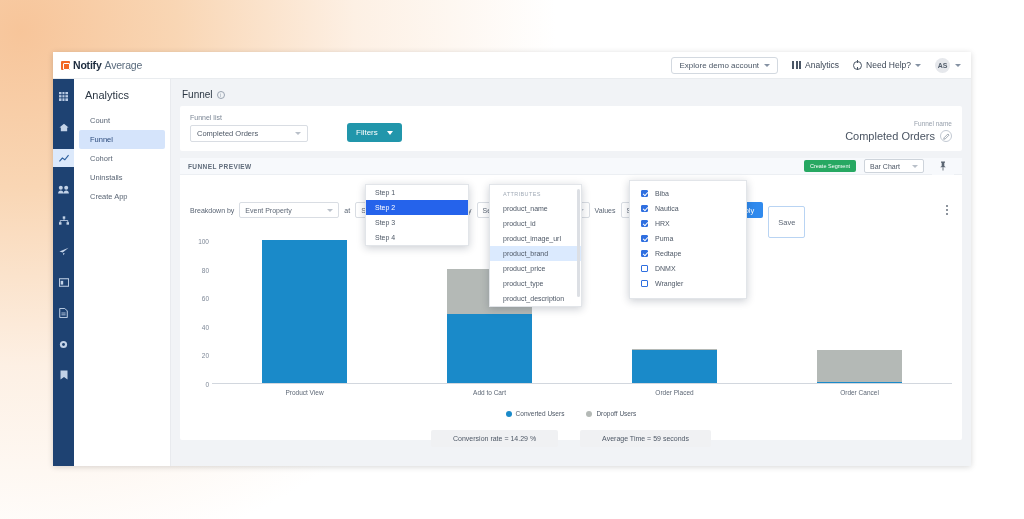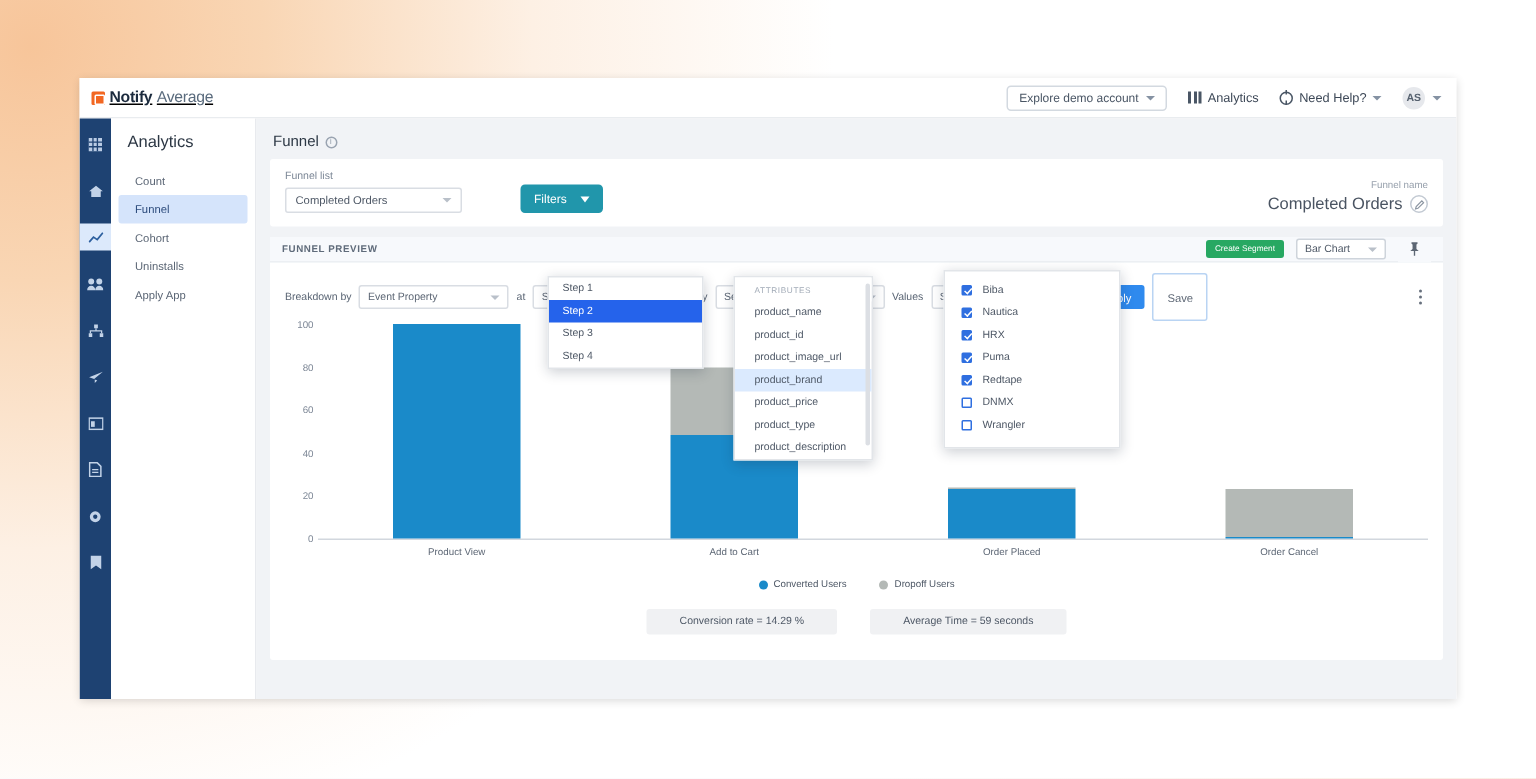--- a/index.html
+++ b/index.html
@@ -29,21 +29,21 @@
   }
 
   
   .topbar {
     height: 27px;
     background: #fff;
     border-bottom: 1px solid #e9ecef;
     display: flex; align-items: center;
     padding: 0 10px 0 8px;
   }
-  .brand { display: flex; align-items: center; gap: 3px; font-size: 10.5px; text-decoration: underline; }
+  .brand { display: flex; align-items: center; gap: 3px; font-size: 10.5px; }
   .brand-mark {
     width: 9px; height: 9px; background: #f26722; border-radius: 1px;
     display: inline-block; position: relative;
   }
   .brand-mark::after {
     content: ""; position: absolute; left: 2px; top: 2px;
     width: 5px; height: 5px; border: 1.2px solid #fff; border-radius: 1px;
   }
   .brand-bold { font-weight: bold; color: #1b2a3d; letter-spacing: -.2px; }
   .brand-light { color: #5a6b7d; letter-spacing: -.2px; }
@@ -178,21 +178,21 @@
     height: 16px; display: flex; align-items: center; padding: 0 5px;
     font-size: 7px; color: #5d6775; cursor: pointer;
   }
   .apply-btn {
     background: #2f8aee; color: #fff; font-size: 7.5px; border-radius: 2px;
     height: 16px; padding: 0 9px; display: flex; align-items: center; cursor: pointer;
   }
   .save-btn {
     background: #fff; color: #5d6775; font-size: 7.5px; border-radius: 2px;
     height: 16px; padding: 15px 9px; display: flex; align-items: center;
-    border: 1px solid #b9d4f3; cursor: pointer;
+    border: 1px solid #b9d4f3; cursor: pointer; margin-top: 24px;
   }
   .kebab {
     margin-left: auto; width: 14px; height: 16px; display: flex; flex-direction: column;
     align-items: center; justify-content: center; gap: 1.6px; cursor: pointer;
   }
   .kebab i { width: 2px; height: 2px; background: #67707d; border-radius: 50%; display: block; }
 
   
   .radio-row { display: flex; align-items: center; gap: 30px; padding: 9px 0 0 17px; }
   .radio { display: flex; align-items: center; gap: 6px; font-size: 7.5px; color: #4e5866; cursor: pointer; }
@@ -373,21 +373,21 @@
           </svg>
       </div>
     </div>
 
     <div class="navcol">
       <h2>Analytics</h2>
       <div class="nav-item">Count</div>
       <div class="nav-item active">Funnel</div>
       <div class="nav-item">Cohort</div>
       <div class="nav-item">Uninstalls</div>
-      <div class="nav-item">Apply App</div>
+      <div class="nav-item">Create App</div>
     </div>
 
     <div class="main">
 
       <div class="page-head">
         <span class="page-title">Funnel</span>
         <span class="info-ico">i</span>
       </div>
 
       <div class="card funnel-list-card">

